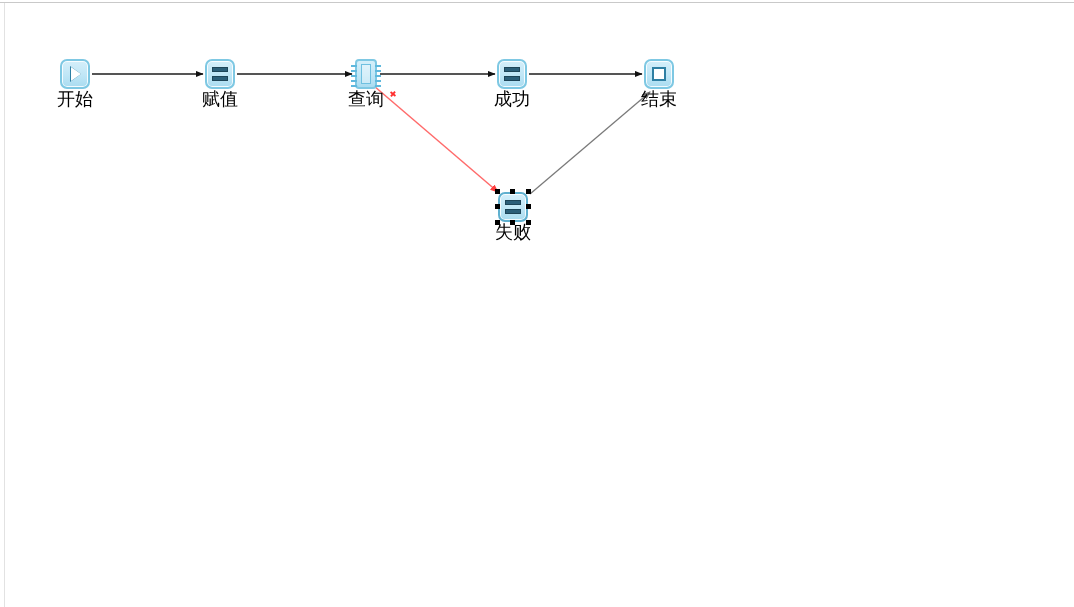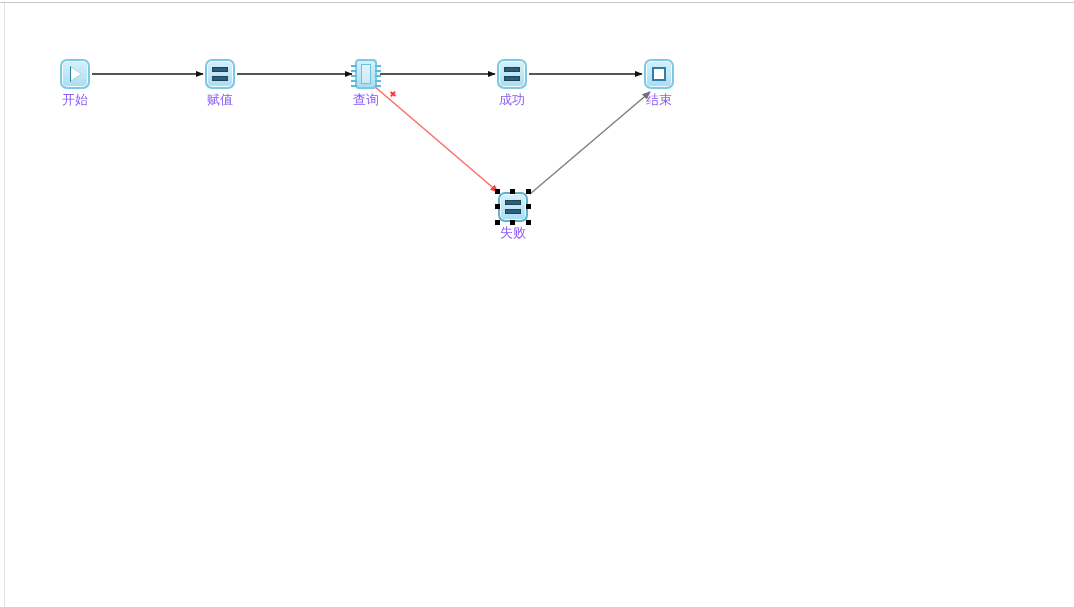--- a/index.html
+++ b/index.html
@@ -75,24 +75,25 @@
     top: -15px;
     width: 30px;
     height: 30px;
   }
   .node .label {
     position: absolute;
     left: -60px;
     top: 18px;
     width: 120px;
     text-align: center;
-    font-size: 13px;
+    font-size: 18px;
     line-height: 16px;
-    color: #8b5cf6;
+    color: #000000;
     white-space: nowrap;
+    font-family: Liberation Mono, monospace;
   }
 
   
   .glyph-play {
     position: absolute;
     left: 11px;
     top: 8px;
     width: 0;
     height: 0;
     border-left: 10px solid #ffffff;

